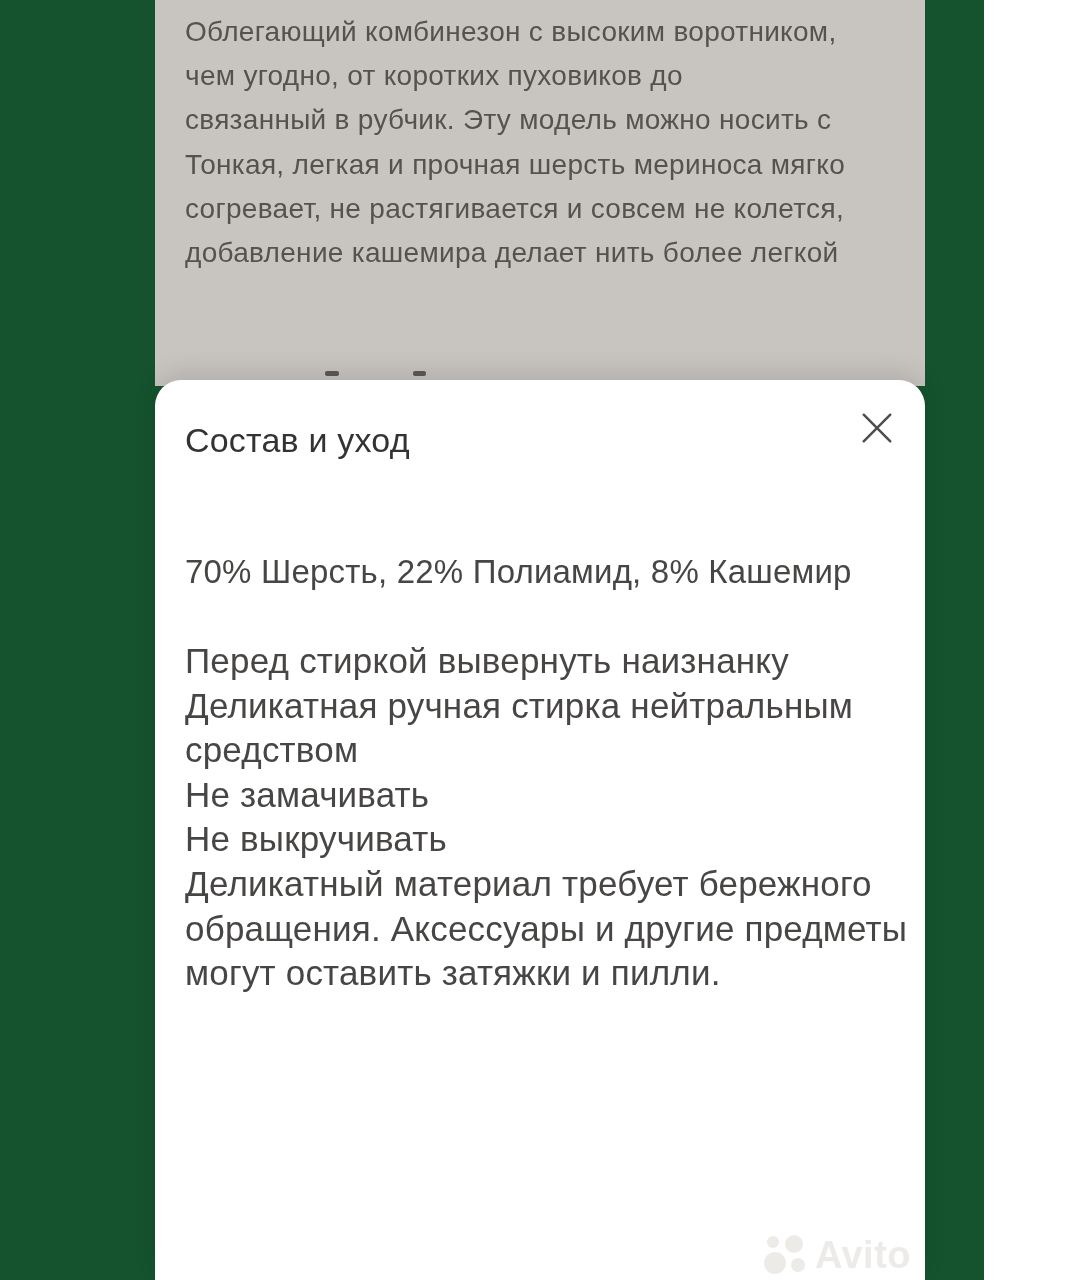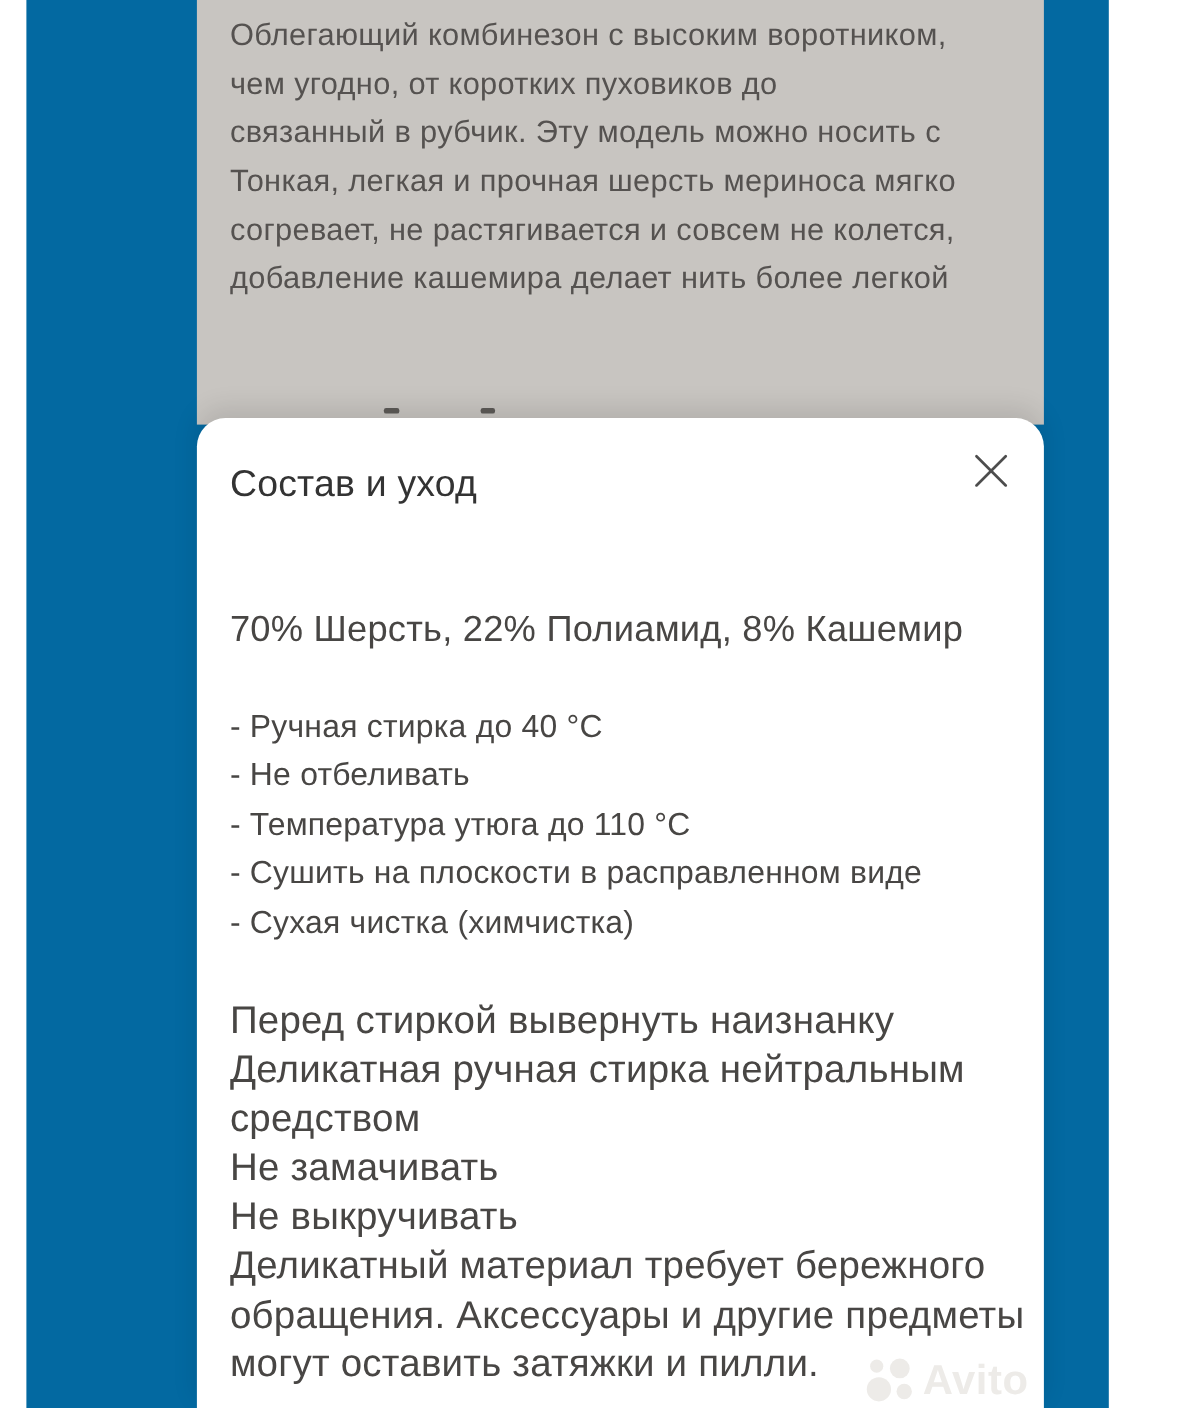--- a/index.html
+++ b/index.html
@@ -15,22 +15,21 @@
   html,body{
     margin:0;padding:0;
     width:1080px;height:1280px;
     overflow:hidden;
     background:#ffffff;
     font-family:"Liberation Sans","DejaVu Sans",sans-serif;
   }
   .canvas{
     position:relative;
     width:984px;height:1280px;
-    background:#0369a1;
-    margin-left:24px;
+    background:#14532d;
   }
   .phone-col{
     position:absolute;
     left:155px;top:0;
     width:770px;height:1280px;
   }
   
   .dim-bg{
     position:absolute;
     left:0;top:0;right:0;
@@ -156,27 +155,20 @@
         <div class="sheet-title">Состав и уход</div>
         <button class="close-btn" aria-label="Close">
           <svg viewBox="0 0 40 40">
             <path d="M6 6 L34 34 M34 6 L6 34"></path>
           </svg>
         </button>
       </div>
 
       <div class="composition">70% Шерсть, 22% Полиамид, 8% Кашемир</div>
 
-      <div class="care-list">
-        <div class="care-item">- Ручная стирка до 40 °С</div>
-        <div class="care-item">- Не отбеливать</div>
-        <div class="care-item">- Температура утюга до 110 °С</div>
-        <div class="care-item">- Сушить на плоскости в расправленном виде</div>
-        <div class="care-item">- Сухая чистка (химчистка)</div>
-      </div>
 
       <div class="notes">
         <div class="note-line">Перед стиркой вывернуть наизнанку</div>
         <div class="note-line">Деликатная ручная стирка нейтральным</div>
         <div class="note-line">средством</div>
         <div class="note-line">Не замачивать</div>
         <div class="note-line">Не выкручивать</div>
         <div class="note-line">Деликатный материал требует бережного</div>
         <div class="note-line">обращения. Аксессуары и другие предметы</div>
         <div class="note-line">могут оставить затяжки и пилли.</div>

